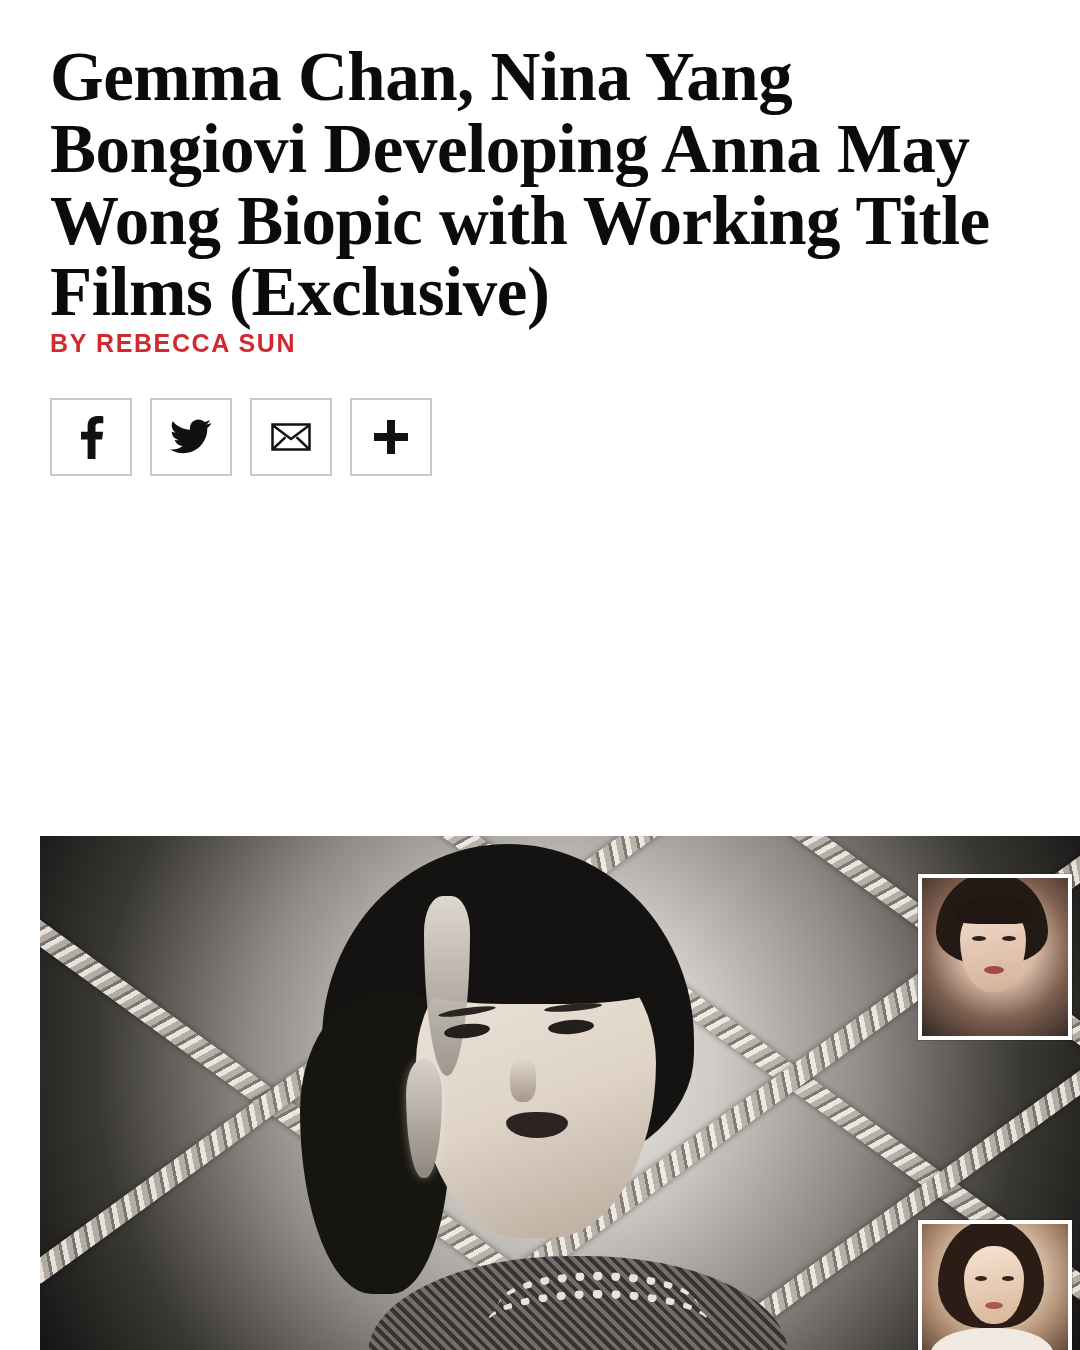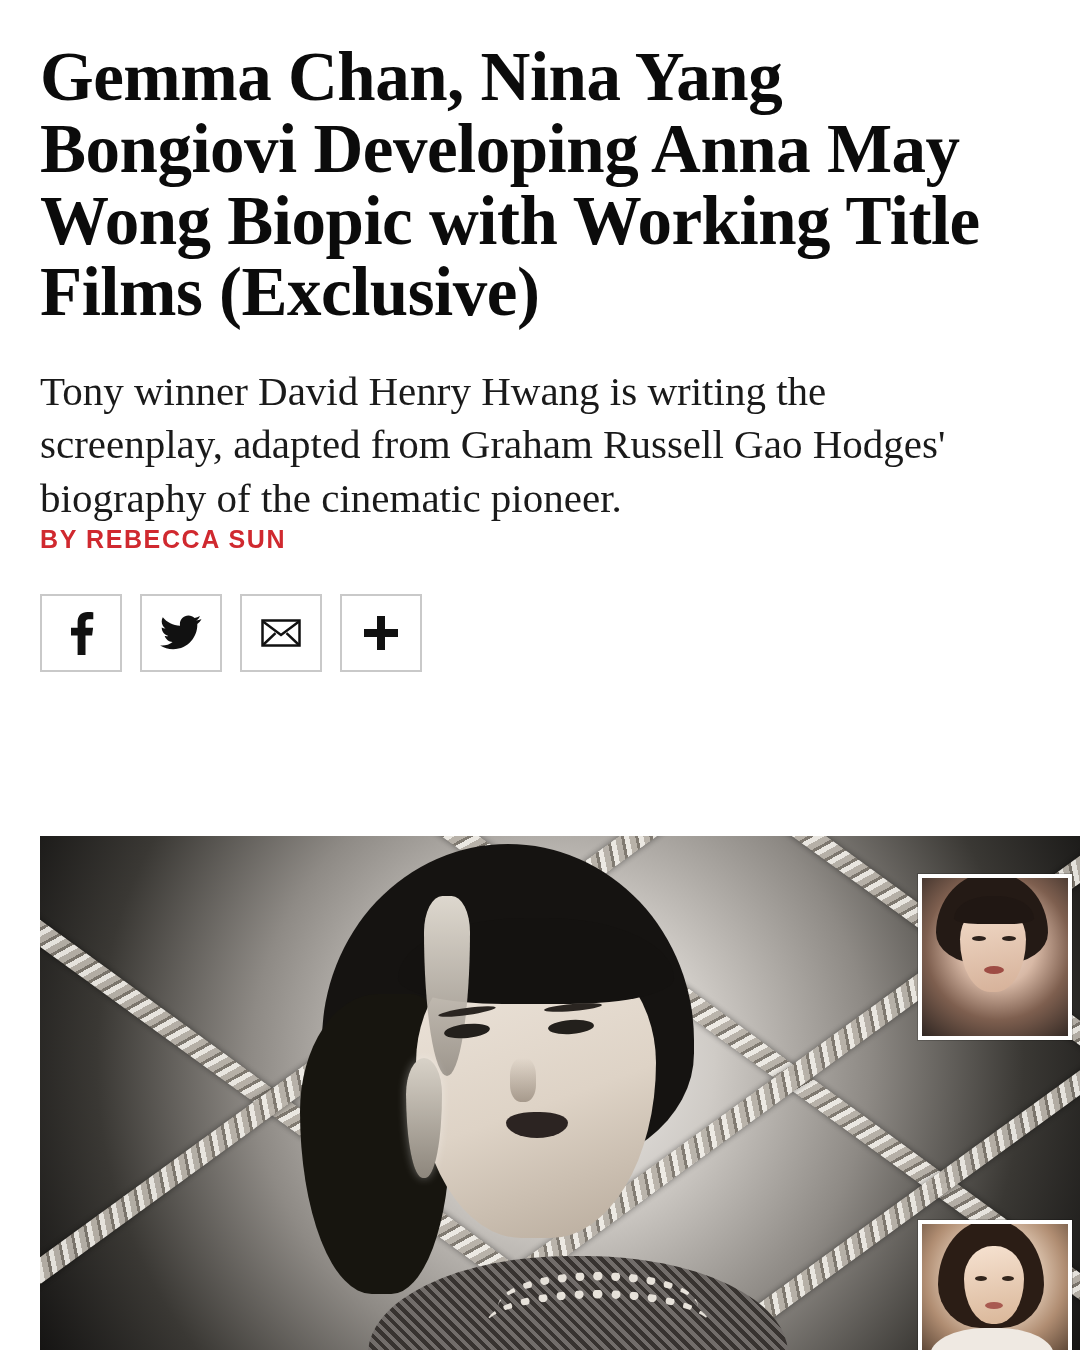--- a/index.html
+++ b/index.html
@@ -14,21 +14,21 @@
     font-family: "Liberation Sans", sans-serif;
     color: #111111;
   }
   .article {
     position: relative;
     width: 1080px;
     height: 1350px;
     box-sizing: border-box;
   }
   .content {
-    padding: 42px 40px 0 40px;
+    padding: 42px 40px 0 50px;
   }
   .headline {
     font-family: "Liberation Serif", serif;
     font-weight: 700;
     font-size: 69px;
     line-height: 1.04;
     letter-spacing: -0.5px;
     color: #0b0b0b;
     margin: 0;
     max-width: 960px;
@@ -290,21 +290,20 @@
 </style>
 </head>
 <body>
 
 <div class="article">
 
   <div class="content">
 
     <h1 class="headline">Gemma Chan, Nina Yang Bongiovi Developing Anna May Wong Biopic with Working Title Films (Exclusive)</h1>
 
-    <p class="dek">Tony winner David Henry Hwang is writing the screenplay, adapted from Graham Russell Gao Hodges' biography of the cinematic pioneer.</p>
 
     <div class="byline-row">
       <span class="byline">BY REBECCA SUN</span>
     </div>
 
     <div class="share-row">
 
       <div class="share-btn">
         <span>
           <svg width="30" height="44" viewBox="0 0 30 44" aria-hidden="true">

